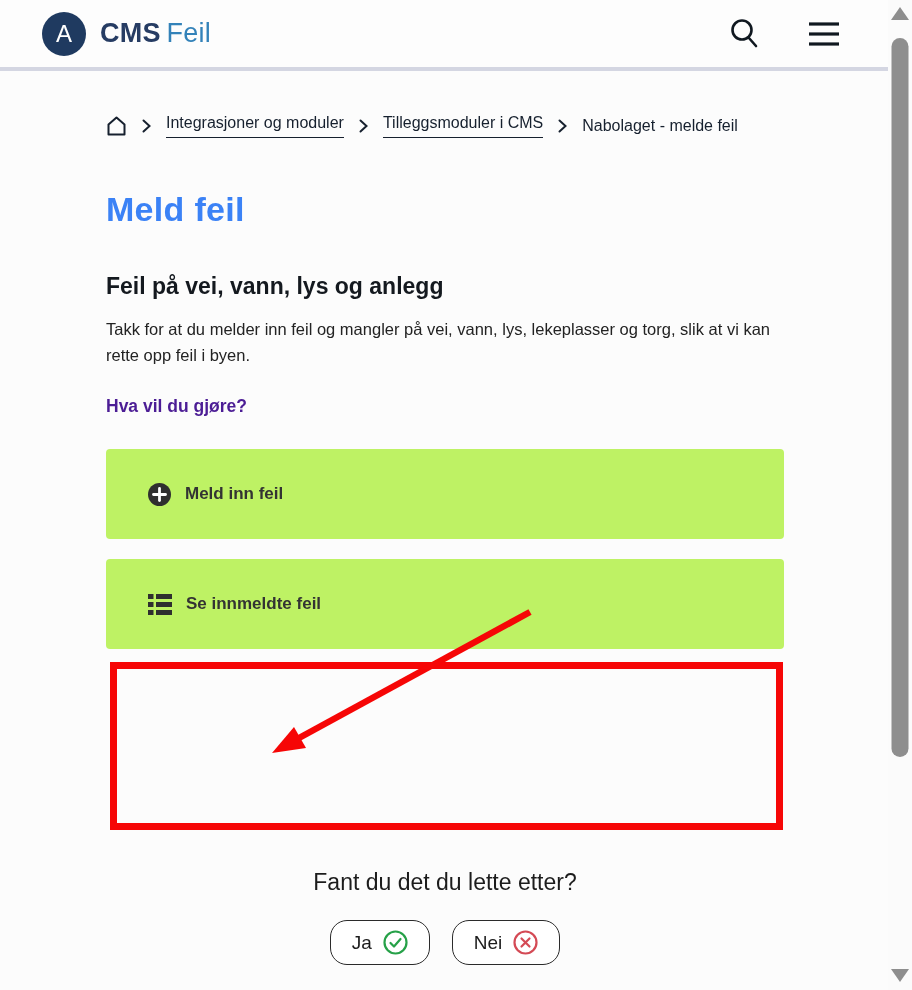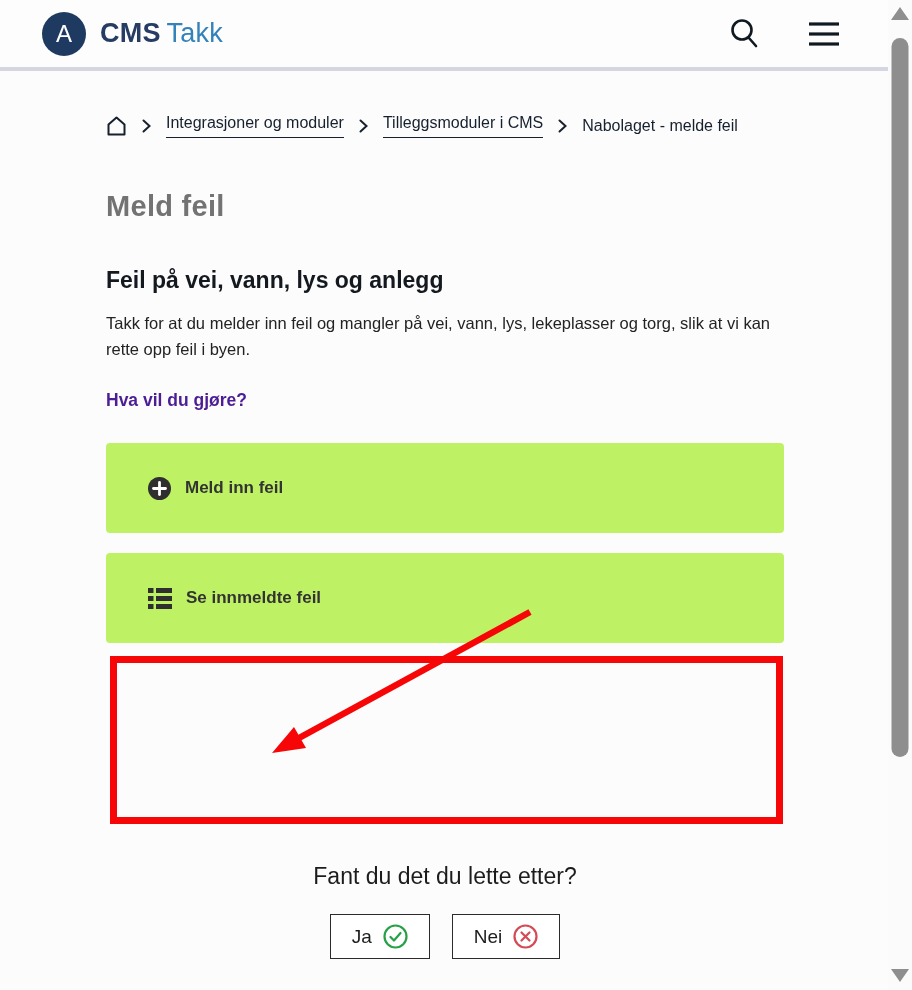--- a/index.html
+++ b/index.html
@@ -60,21 +60,21 @@
   }
   .crumb-link {
     color:#16202e; text-decoration:none; cursor:pointer;
     padding-bottom:5px; border-bottom:1px solid #16202e;
   }
   .crumb-current { color:#16202e; }
   .crumb-sep { display:flex; align-items:center; }
 
   .page-title {
     margin-top:52px;
-    font-size:29px; font-weight:700; color:#737373; letter-spacing:.3px;
+    font-size:34px; font-weight:700; color:#3b82f6; letter-spacing:.3px;
   }
   .section-heading {
     margin-top:44px;
     font-size:23px; font-weight:700; color:#14191f;
   }
   .intro {
     margin-top:17px;
     font-size:16.5px; line-height:1.55; color:#232323;
     max-width:672px;
   }
@@ -110,33 +110,33 @@
 
   
   .feedback { margin-top:39px; text-align:center; width:678px; }
   .feedback-question { font-size:23px; font-weight:500; color:#1c1c1c; }
   .feedback-buttons {
     margin-top:24px;
     display:flex; justify-content:center; gap:22px;
   }
   .feedback-btn {
     display:flex; align-items:center; gap:11px;
-    background:#ffffff; border:1.6px solid #2b2b2b; border-radius:0;
+    background:#ffffff; border:1.6px solid #2b2b2b; border-radius:17px;
     padding:9px 21px; font-size:19px; color:#1c1c1c;
     font-family:"Liberation Sans", sans-serif; cursor:pointer;
   }
 </style>
 </head>
 <body>
 
 <div class="header">
   <div class="brand">
     <div class="logo-circle">A</div>
     <div class="brand-text">
-      <span class="brand-primary">CMS</span><span class="brand-secondary">Takk</span>
+      <span class="brand-primary">CMS</span><span class="brand-secondary">Feil</span>
     </div>
   </div>
   <div class="header-actions">
     <button class="icon-btn">
       <svg width="32" height="34" viewBox="0 0 32 34">
         <circle cx="14" cy="13" r="9.5" fill="none" stroke="#101820" stroke-width="2.6"></circle>
         <line x1="20.5" y1="20.5" x2="28" y2="29" stroke="#101820" stroke-width="2.6" stroke-linecap="round"></line>
       </svg>
     </button>
     <button class="icon-btn">

